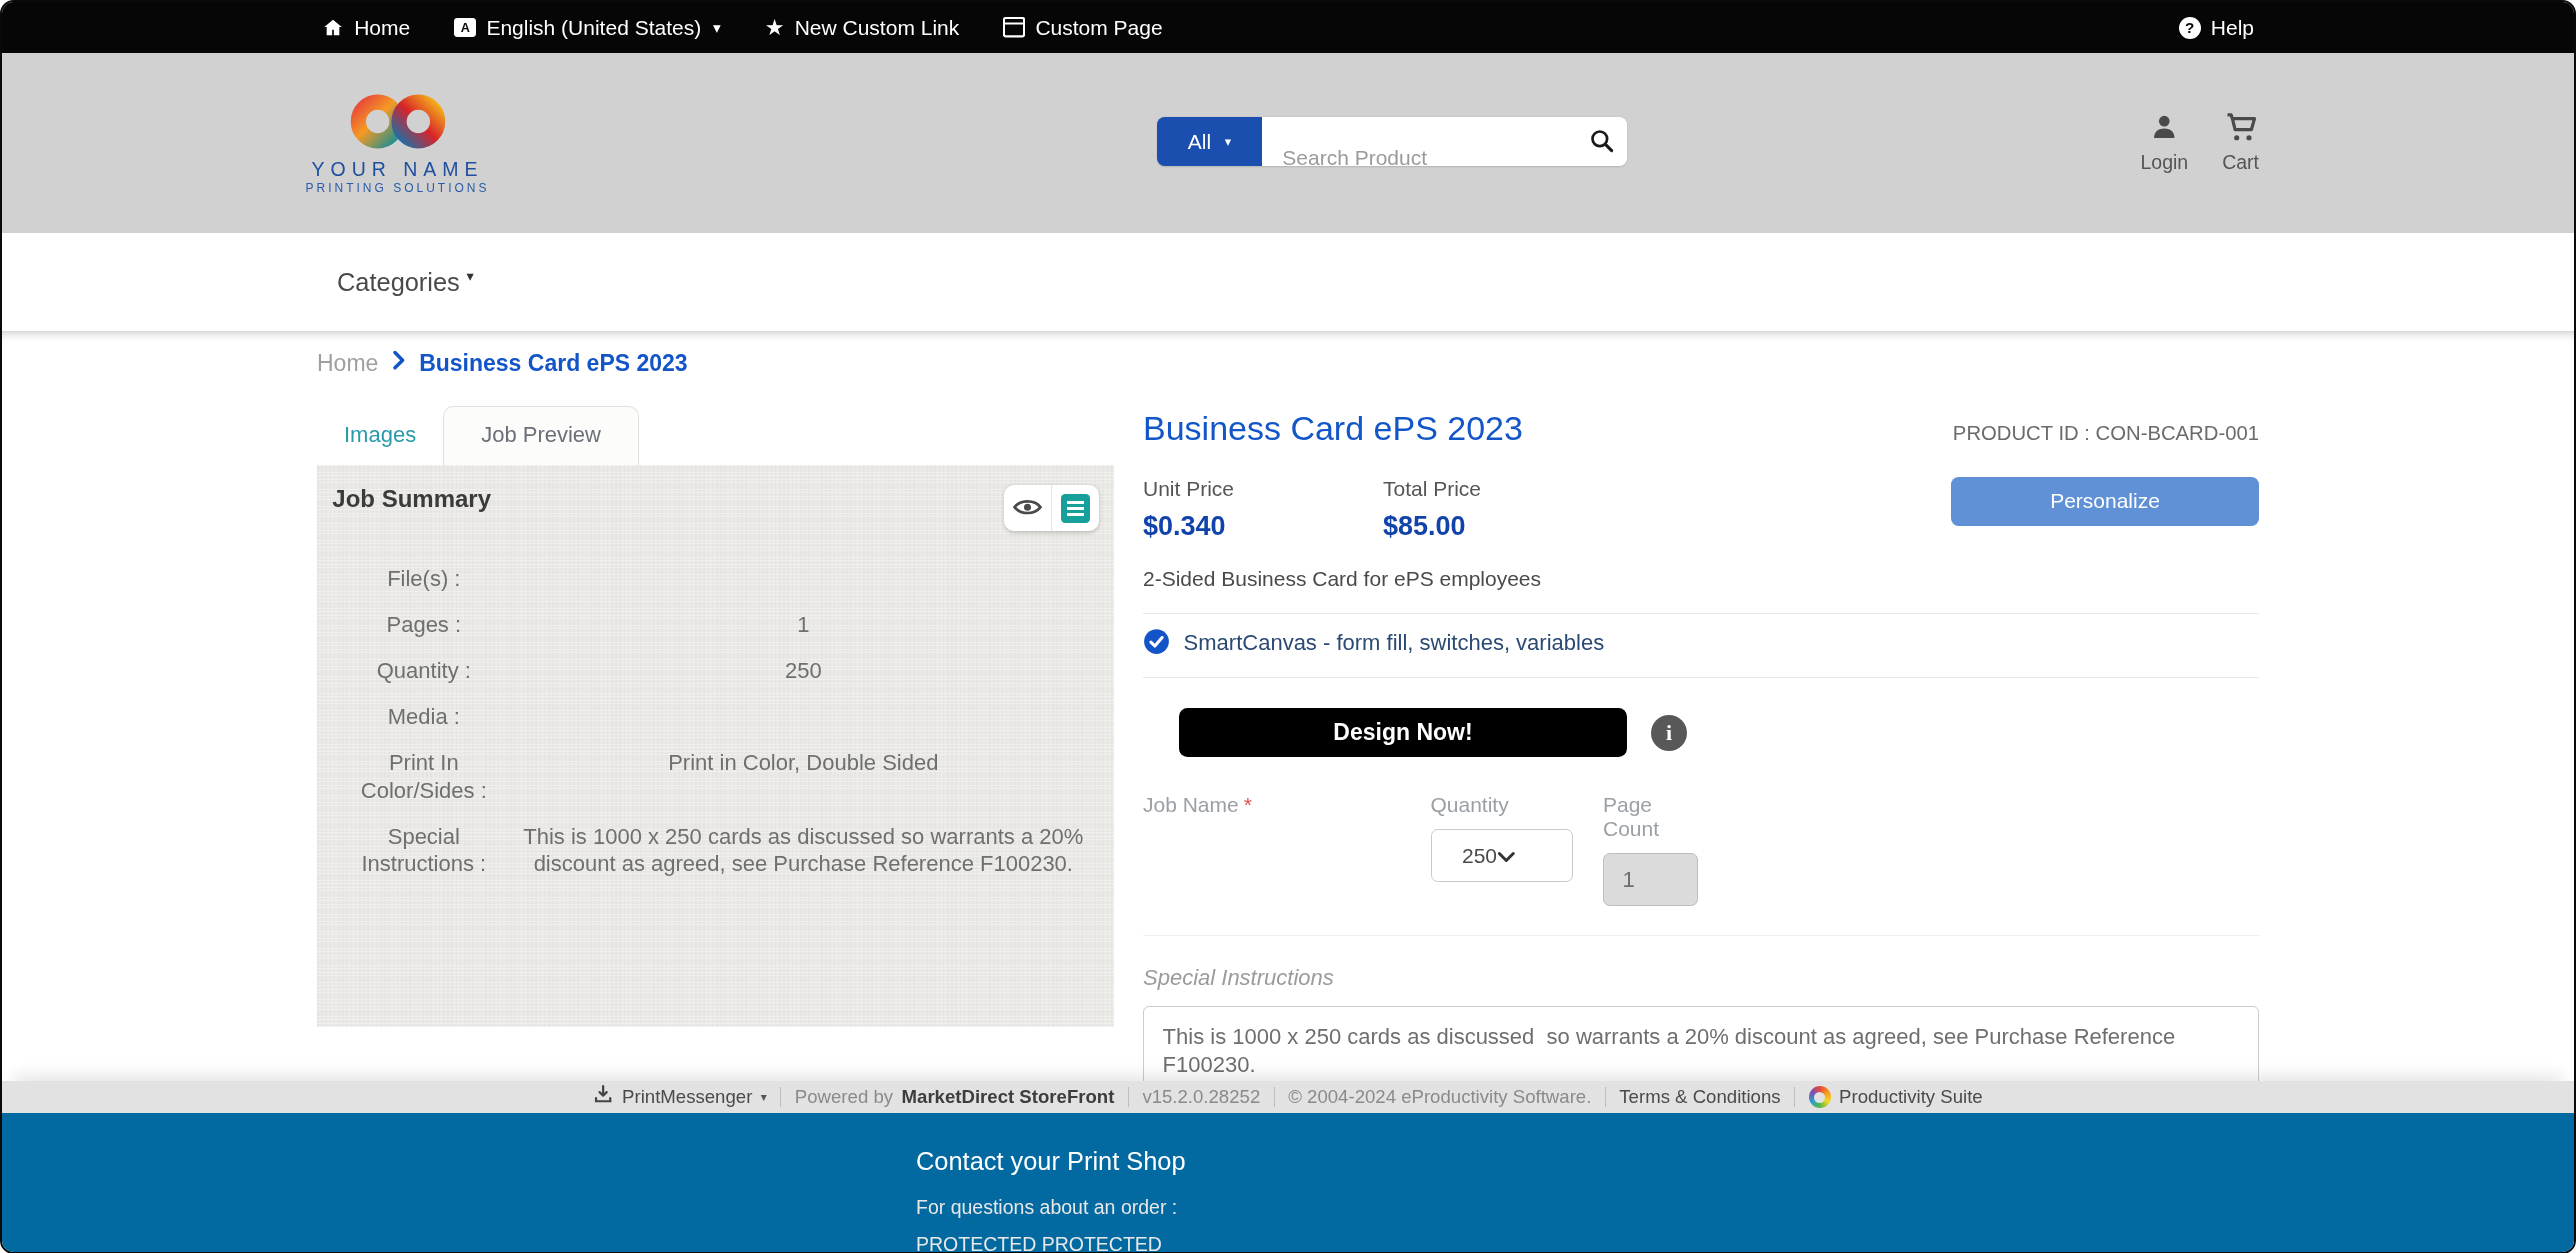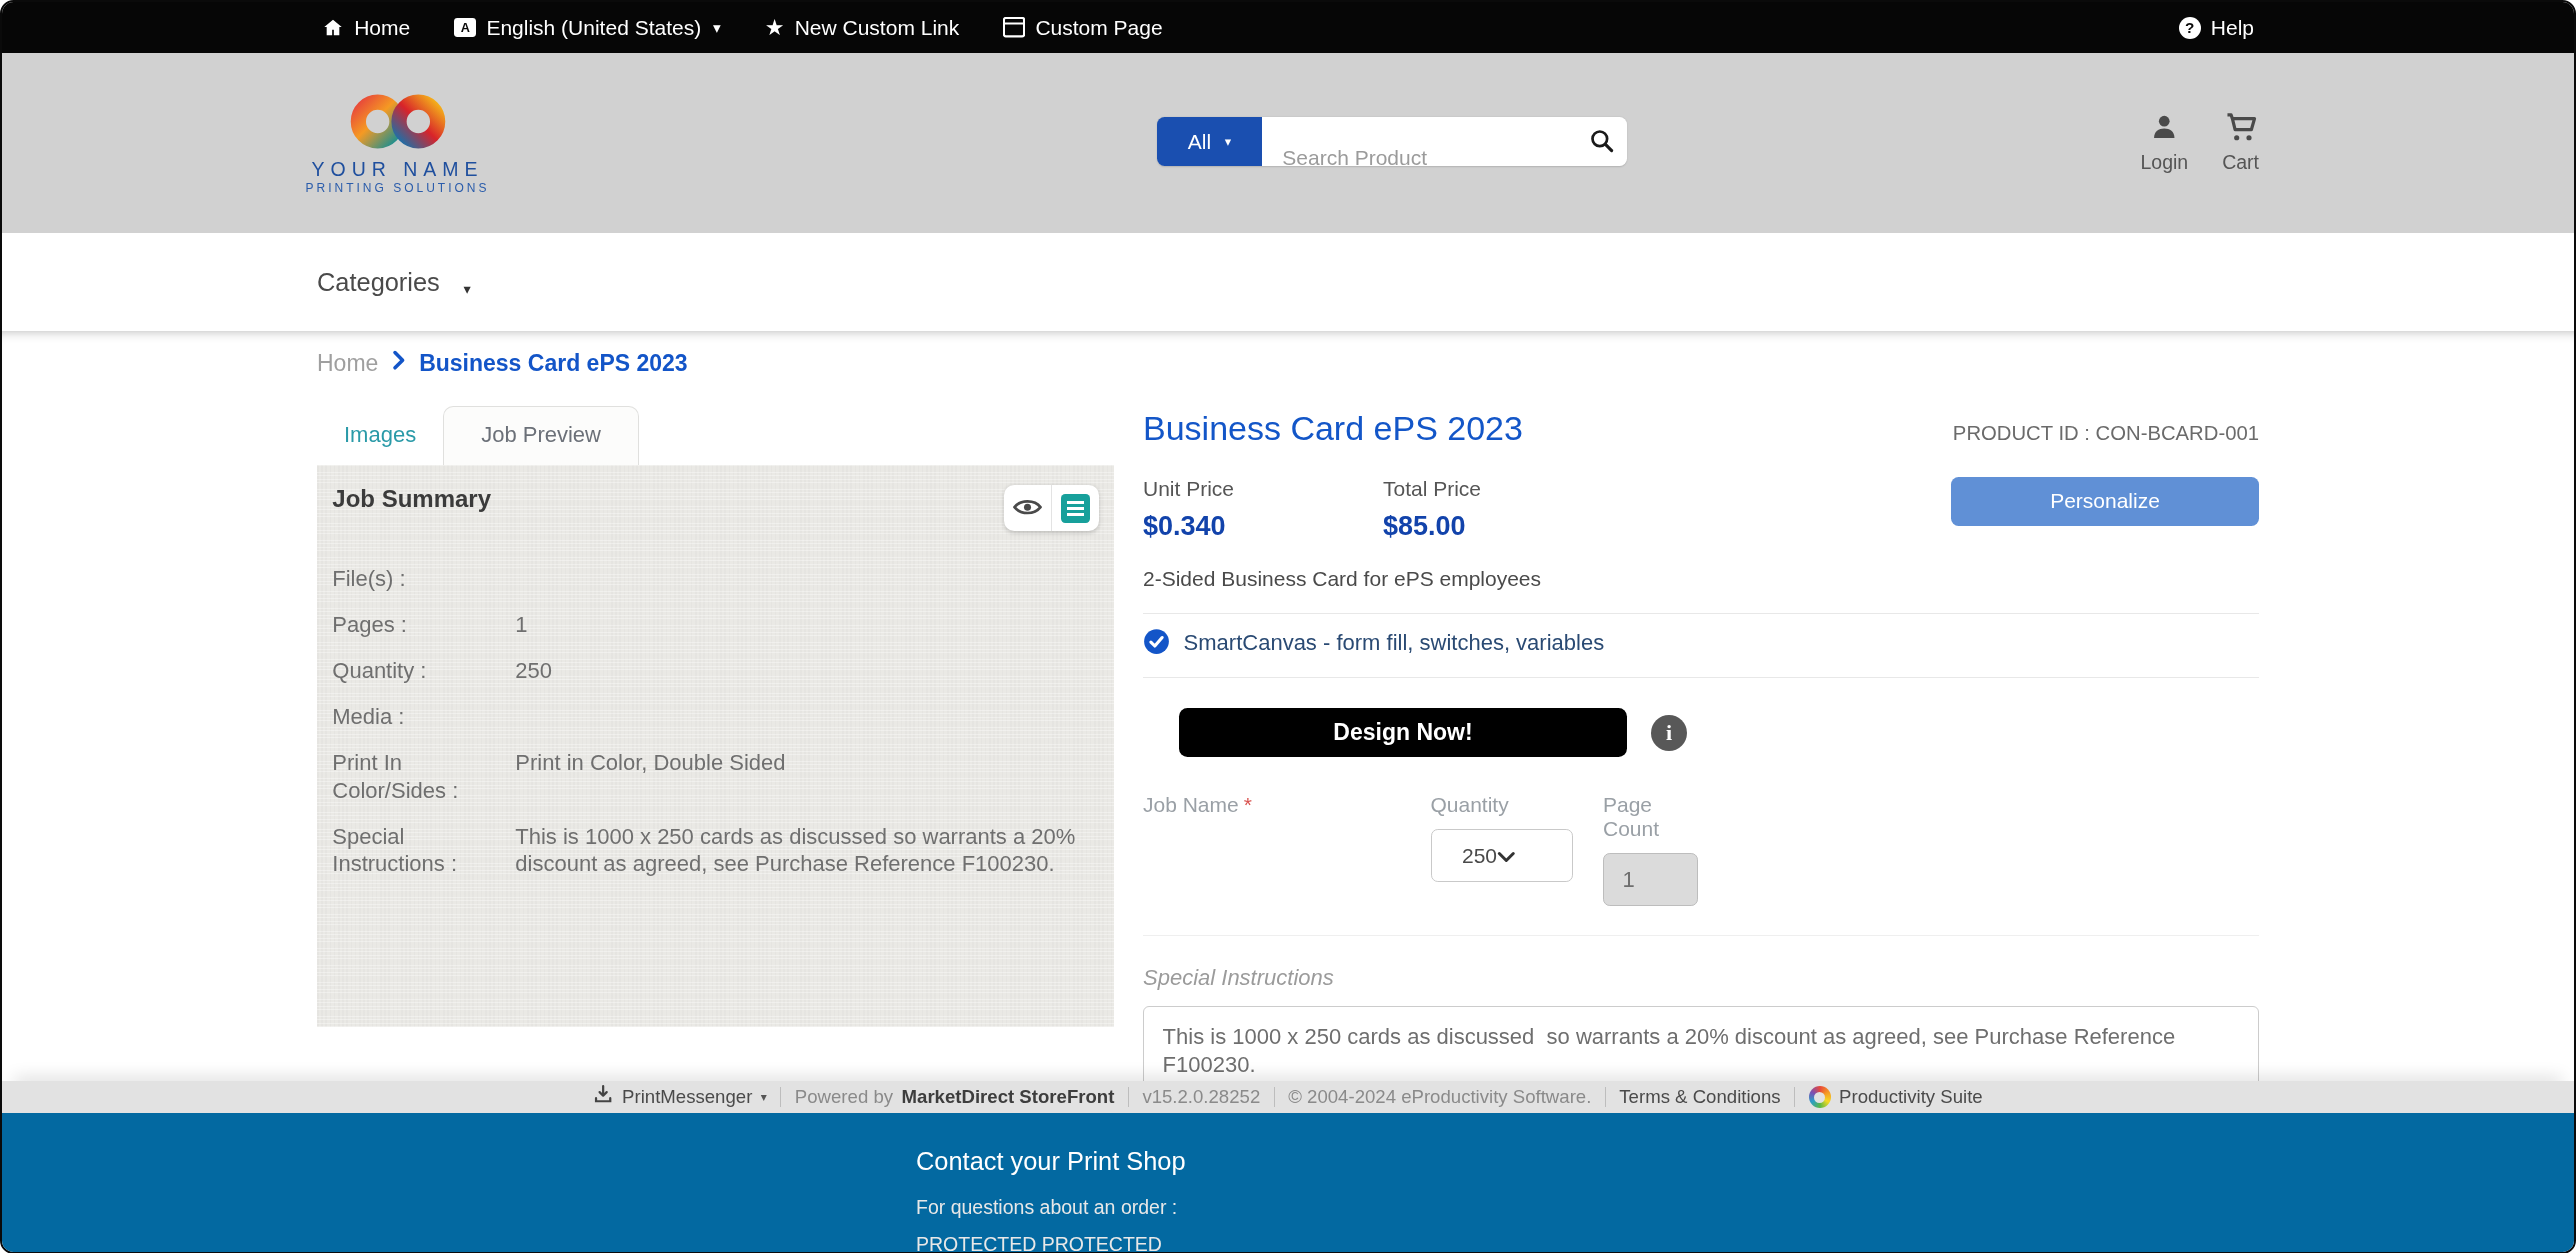--- a/index.html
+++ b/index.html
@@ -36,21 +36,21 @@
   .search-input { width:100%; height:100%; border:none; outline:none; font-size:21px; color:#444;
                   padding:0 54px 0 20.3px; font-family:"Liberation Sans", sans-serif; background:transparent;margin-top:32px; }
   .search-input::placeholder { color:#9b9b9b; }
   .search-btn { position:absolute; right:12px; top:10.2px; background:none; border:none; cursor:pointer; }
   .usernav { margin-left:auto; display:flex; gap:34px; }
   .usernav .un-item { display:flex; flex-direction:column; align-items:center; gap:3.4px; cursor:pointer;
                       color:#555; font-size:19.5px; }
 
   
   .navbar { height:98px; flex:none; background:#fff; display:flex; align-items:center; padding:0 315px; }
-  .categories { font-size:25.4px; color:#4a4a4a; display:flex; align-items:flex-end; gap:22px; cursor:pointer; }
+  .categories { font-size:25.4px; color:#4a4a4a; display:flex; align-items:flex-start; gap:5px; cursor:pointer;margin-left:20px; }
   .categories .tb-caret { font-size:14.4px; color:#333; }
 
   
   main { flex:1; background:#fff; box-shadow:inset 0 10.2px 12px -10.2px rgba(0,0,0,.3); padding:0 315px; overflow:hidden; }
   .breadcrumb { margin-top:18.6px; display:flex; align-items:center; gap:13.6px; font-size:23px; }
   .bc-home { color:#9f9f9f; cursor:pointer; }
   .bc-current { color:#1355c8; font-weight:bold; cursor:pointer; }
   .cols { display:flex; gap:29px; margin-top:30.5px; }
 
   
@@ -65,21 +65,21 @@
   .panel-head { display:flex; align-items:flex-start; }
   .panel-title { font-size:24px; font-weight:bold; color:#3b3b3b; }
   .view-toggle { margin-left:auto; background:#fff; border-radius:10.2px; box-shadow:0 1.7px 4.2px rgba(0,0,0,.18);
                  display:flex; height:46px; align-items:center; }
   .vt-btn { width:47px; height:46px; display:flex; align-items:center; justify-content:center;
             background:none; border:none; cursor:pointer; }
   .vt-sep { width:0.8px; height:46px; background:#e3e3e3; }
   .vt-list-box { width:29px; height:29px; background:#17a09b; border-radius:4.2px; display:flex;
                  flex-direction:column; justify-content:center; gap:3.4px; align-items:center; }
   .vt-list-box i { display:block; width:17px; height:2.5px; background:#fff; }
-  .js-rows { margin-top:24px; display:flex; flex-direction:column; }
+  .js-rows { margin-top:24px; display:flex; flex-direction:column;text-align:center; }
   .js-row { display:flex; font-size:22px; color:#6f6f6f; padding:9.3px 0; line-height:1.25; }
   .js-label { width:183px; flex:none; }
   .js-value { flex:1; max-width:576px; }
 
   
   .rightcol { flex:1; min-width:0; padding-top:1.7px; }
   .titlerow { display:flex; align-items:baseline; }
   .prod-title { font-size:34px; color:#1356c8; font-weight:500; }
   .prod-id { margin-left:auto; font-size:20.3px; color:#6b6b6b; }
   .pricerow { display:flex; margin-top:29px; align-items:flex-start; }

